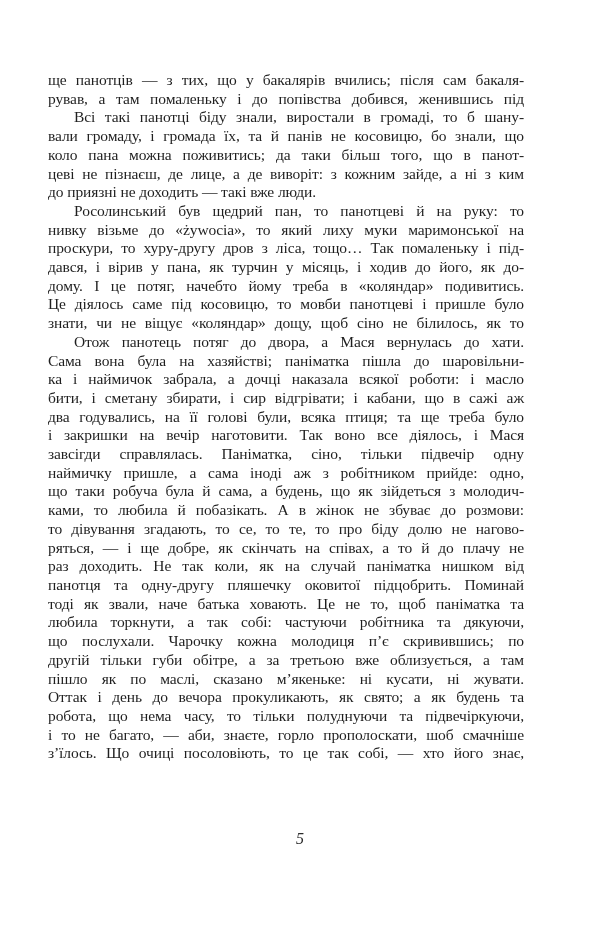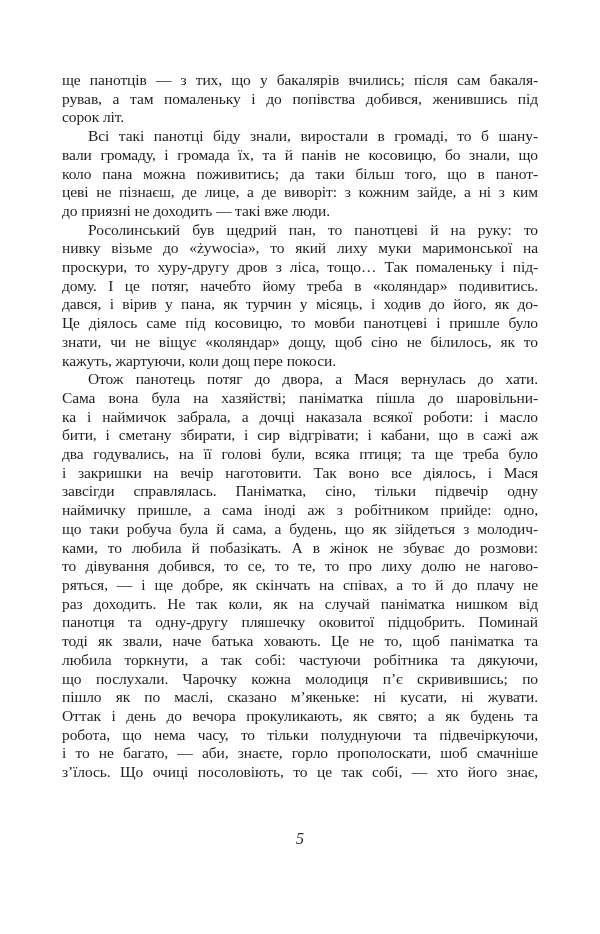--- a/index.html
+++ b/index.html
@@ -17,21 +17,21 @@
   .book-page {
     position: absolute;
     left: 0;
     top: 0;
     width: 600px;
     height: 934px;
     background: #ffffff;
   }
   .text-block {
     position: absolute;
-    left: 62px;
+    left: 48px;
     top: 71px;
     width: 476px;
   }
   .line {
     font-size: 15.5px;
     line-height: 18.7px;
     letter-spacing: -0.1px;
     color: #1f1f1f;
     text-align: justify;
     text-align-last: justify;
@@ -55,51 +55,50 @@
     font-style: italic;
   }
 </style>
 </head>
 <body>
 
 <div class="book-page">
   <div class="text-block">
       <div class="line">ще панотців — з тих, що у бакалярів вчились; після сам бакаля-</div>
       <div class="line">рував, а там помаленьку і до попівства добився, женившись під</div>
-      <div class="line no-stretch">сорок літ.</div>
       <div class="line indent">Всі такі панотці біду знали, виростали в громаді, то б шану-</div>
       <div class="line">вали громаду, і громада їх, та й панів не косовицю, бо знали, що</div>
       <div class="line">коло пана можна поживитись; да таки більш того, що в панот-</div>
       <div class="line">цеві не пізнаєш, де лице, а де виворіт: з кожним зайде, а ні з ким</div>
       <div class="line no-stretch">до приязні не доходить — такі вже люди.</div>
       <div class="line indent">Росолинський був щедрий пан, то панотцеві й на руку: то</div>
       <div class="line">нивку візьме до «żywocia», то який лиху муки маримонської на</div>
       <div class="line">проскури, то хуру-другу дров з ліса, тощо… Так помаленьку і під-</div>
+      <div class="line">дався, і вірив у пана, як турчин у місяць, і ходив до його, як до-</div>
       <div class="line">дому. І це потяг, начебто йому треба в «коляндар» подивитись.</div>
-      <div class="line">дався, і вірив у пана, як турчин у місяць, і ходив до його, як до-</div>
       <div class="line">Це діялось саме під косовицю, то мовби панотцеві і пришле було</div>
       <div class="line">знати, чи не віщує «коляндар» дощу, щоб сіно не білилось, як то</div>
-      <div class="line no-stretch">кажуть, жартуючи, коли дощ пере покоси.</div>
       <div class="line indent">Отож панотець потяг до двора, а Мася вернулась до хати.</div>
       <div class="line">Сама вона була на хазяйстві; паніматка пішла до шаровільни-</div>
       <div class="line">ка і наймичок забрала, а дочці наказала всякої роботи: і масло</div>
       <div class="line">бити, і сметану збирати, і сир відгрівати; і кабани, що в сажі аж</div>
       <div class="line">два годувались, на її голові були, всяка птиця; та ще треба було</div>
       <div class="line">і закришки на вечір наготовити. Так воно все діялось, і Мася</div>
       <div class="line">завсігди справлялась. Паніматка, сіно, тільки підвечір одну</div>
       <div class="line">наймичку пришле, а сама іноді аж з робітником прийде: одно,</div>
       <div class="line">що таки робуча була й сама, а будень, що як зійдеться з молодич-</div>
       <div class="line">ками, то любила й побазікать. А в жінок не збуває до розмови:</div>
-      <div class="line">то дівування добився, то се, то те, то про лиху долю не нагово-</div>
+      <div class="line">то дівування згадають, то се, то те, то про біду долю не нагово-</div>
       <div class="line">ряться, — і ще добре, як скінчать на співах, а то й до плачу не</div>
       <div class="line">раз доходить. Не так коли, як на случай паніматка нишком від</div>
       <div class="line">панотця та одну-другу пляшечку оковитої підцобрить. Поминай</div>
       <div class="line">тоді як звали, наче батька ховають. Це не то, щоб паніматка та</div>
       <div class="line">любила торкнути, а так собі: частуючи робітника та дякуючи,</div>
       <div class="line">що послухали. Чарочку кожна молодиця п’є скривившись; по</div>
+      <div class="line">другій тільки губи обітре, а за третьою вже облизується, а там</div>
       <div class="line">пішло як по маслі, сказано м’якеньке: ні кусати, ні жувати.</div>
       <div class="line">Оттак і день до вечора прокуликають, як свято; а як будень та</div>
       <div class="line">робота, що нема часу, то тільки полуднуючи та підвечіркуючи,</div>
       <div class="line">і то не багато, — аби, знаєте, горло прополоскати, шоб смачніше</div>
       <div class="line">з’їлось. Що очиці посоловіють, то це так собі, — хто його знає,</div>
     </div>
   <div class="page-number">5</div>
 </div>
 
 </body></html>

